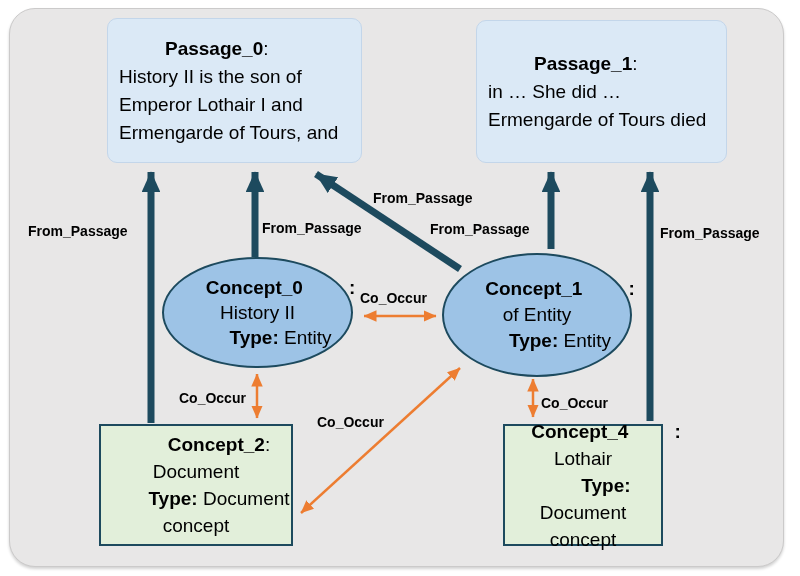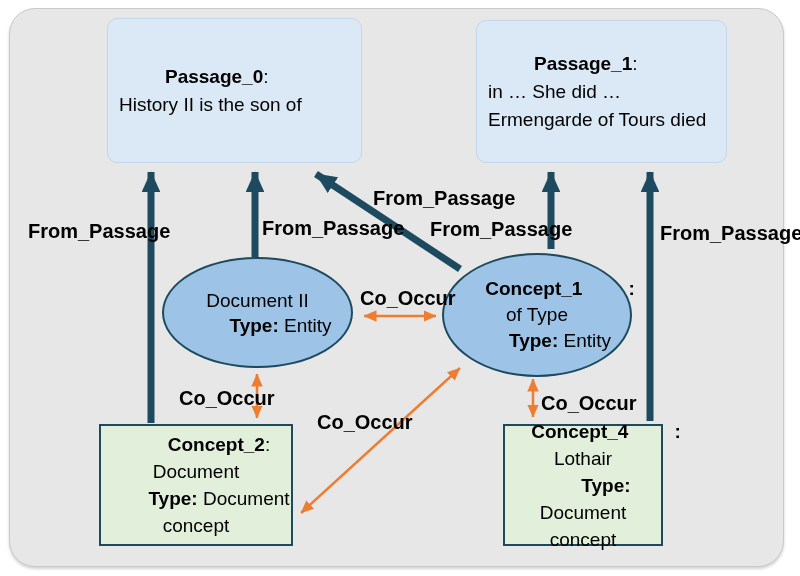--- a/index.html
+++ b/index.html
@@ -15,21 +15,21 @@
   .passage{background:#dbe9f6;border:1.5px solid #c3d6ea;border-radius:10px;
            align-items:flex-start;text-align:left;line-height:28px;padding:2px 4px 2px 11px;}
   .ellipse{background:#9dc3e6;border:2.5px solid #1d4a5e;border-radius:50%;line-height:25px;}
   .docbox{background:#e2efda;border:2.5px solid #1d4a5e;line-height:27px;}
   #passage-0{left:107px;top:18px;width:255px;height:145px;}
   #passage-1{left:476px;top:20px;width:251px;height:143px;}
   #concept-0{left:162px;top:257px;width:191px;height:111px;}
   #concept-1{left:442px;top:253px;width:190px;height:124px;line-height:26px;}
   #concept-2{left:99px;top:424px;width:194px;height:122px;}
   #concept-4{left:503px;top:424px;width:160px;height:122px;}
-  .edge-label{position:absolute;font-weight:bold;font-size:20px;line-height:20px;
+  .edge-label{position:absolute;font-weight:bold;font-size:14px;line-height:20px;
               color:#000;white-space:nowrap;}
   #fp-label-1{left:28px;top:221px;}
   #fp-label-2{left:262px;top:218px;}
   #fp-label-3{left:373px;top:188px;}
   #fp-label-4{left:430px;top:219px;}
   #fp-label-5{left:660px;top:223px;}
   #co-label-mid{left:360px;top:288px;}
   #co-label-left{left:179px;top:388px;}
   #co-label-diag{left:317px;top:412px;}
   #co-label-right{left:541px;top:393px;}
@@ -59,36 +59,39 @@
 
     <line x1="364" y1="316" x2="436" y2="316" stroke="#ed7d31" stroke-width="2.5" marker-start="url(#mOrange)" marker-end="url(#mOrange)"></line>
     <line x1="257" y1="374" x2="257" y2="418" stroke="#ed7d31" stroke-width="2.5" marker-start="url(#mOrange)" marker-end="url(#mOrange)"></line>
     <line x1="301" y1="513" x2="460" y2="368" stroke="#ed7d31" stroke-width="2.5" marker-start="url(#mOrange)" marker-end="url(#mOrange)"></line>
     <line x1="533" y1="379" x2="533" y2="417" stroke="#ed7d31" stroke-width="2.5" marker-start="url(#mOrange)" marker-end="url(#mOrange)"></line>
   </svg>
 
   <div id="passage-0" class="node passage">
     <span><b>Passage_0</b><span>:</span></span>
     <span>History II is the son of</span>
+    <span>Emperor Lothair I and</span>
+    <span>Ermengarde of Tours, and</span>
   </div>
 
   <div id="passage-1" class="node passage">
     <span><b>Passage_1</b><span>:</span></span>
     <span>in … She did …</span>
     <span>Ermengarde of Tours died</span>
   </div>
 
   <div id="concept-0" class="node ellipse">
-    <span>Document II</span>
+    <span><b>Concept_0</b><b>:</b></span>
+    <span>History II</span>
     <span><b>Type:</b><span> Entity</span></span>
   </div>
 
   <div id="concept-1" class="node ellipse">
     <span><b>Concept_1</b><b>:</b></span>
-    <span>of Type</span>
+    <span>of Entity</span>
     <span><b>Type:</b><span> Entity</span></span>
   </div>
 
   <div id="concept-2" class="node docbox">
     <span><b>Concept_2</b><span>:</span></span>
     <span>Document</span>
     <span><b>Type:</b><span> Document</span></span>
     <span>concept</span>
   </div>
 

